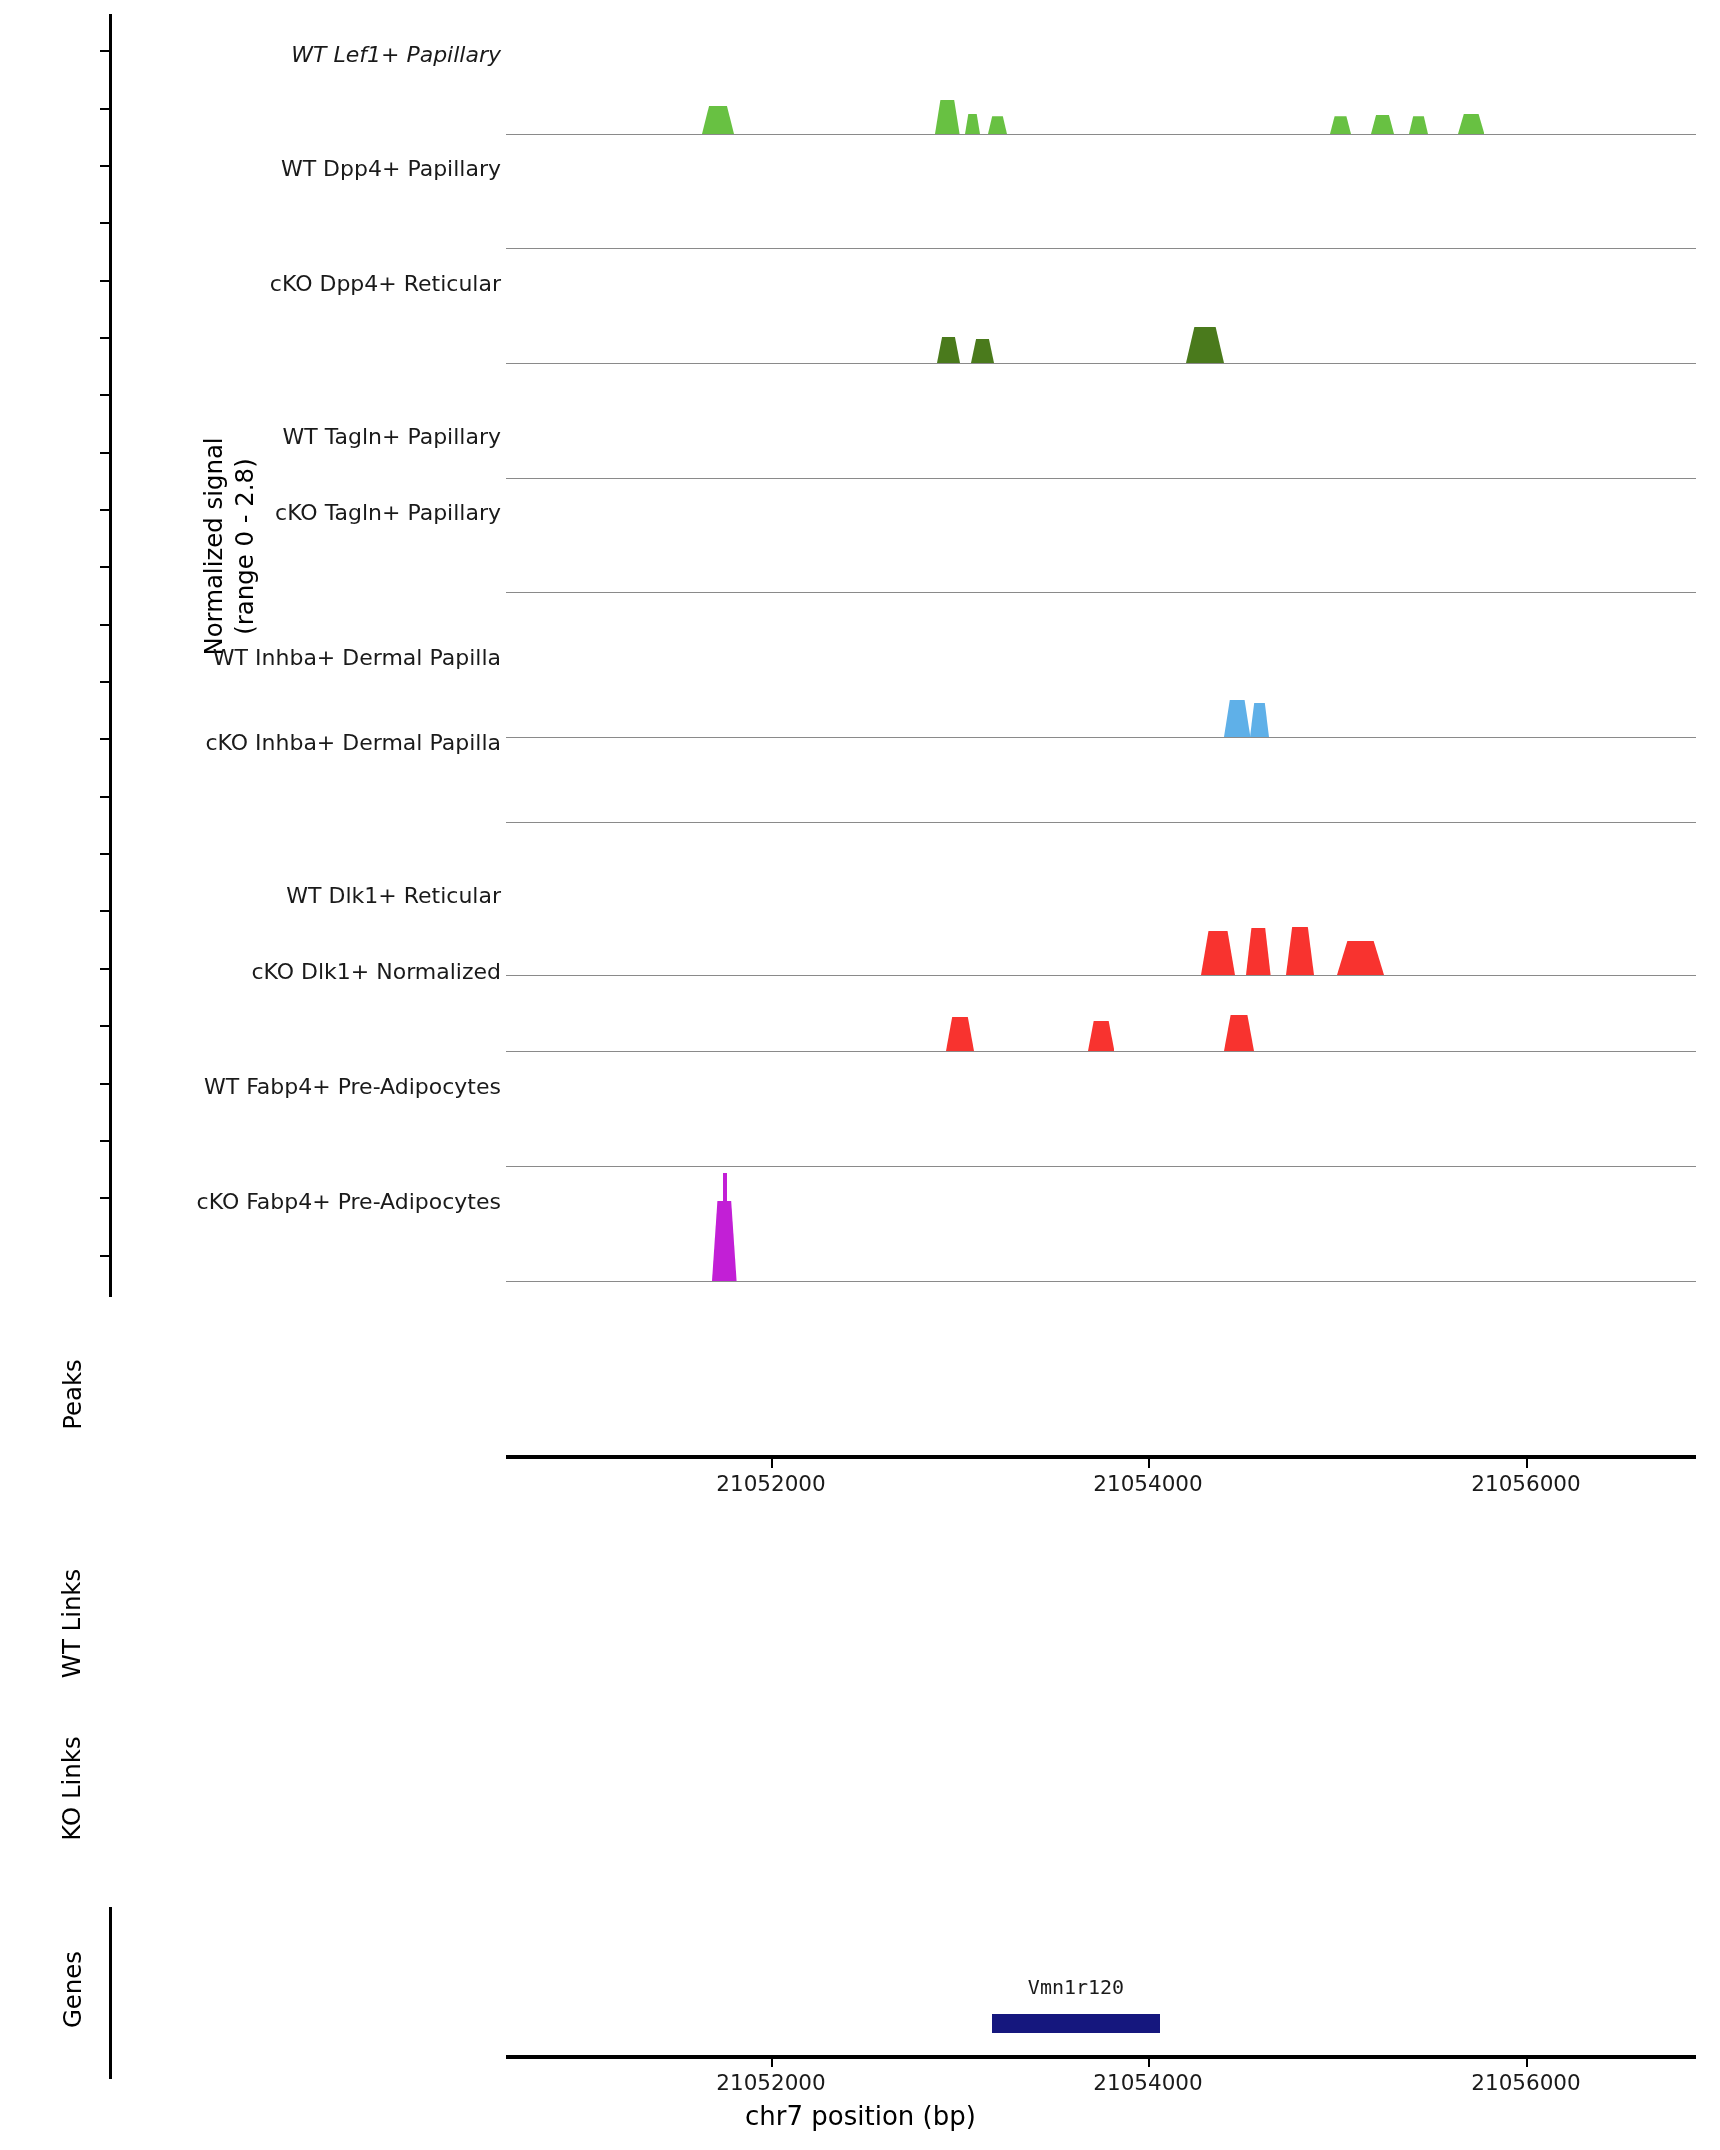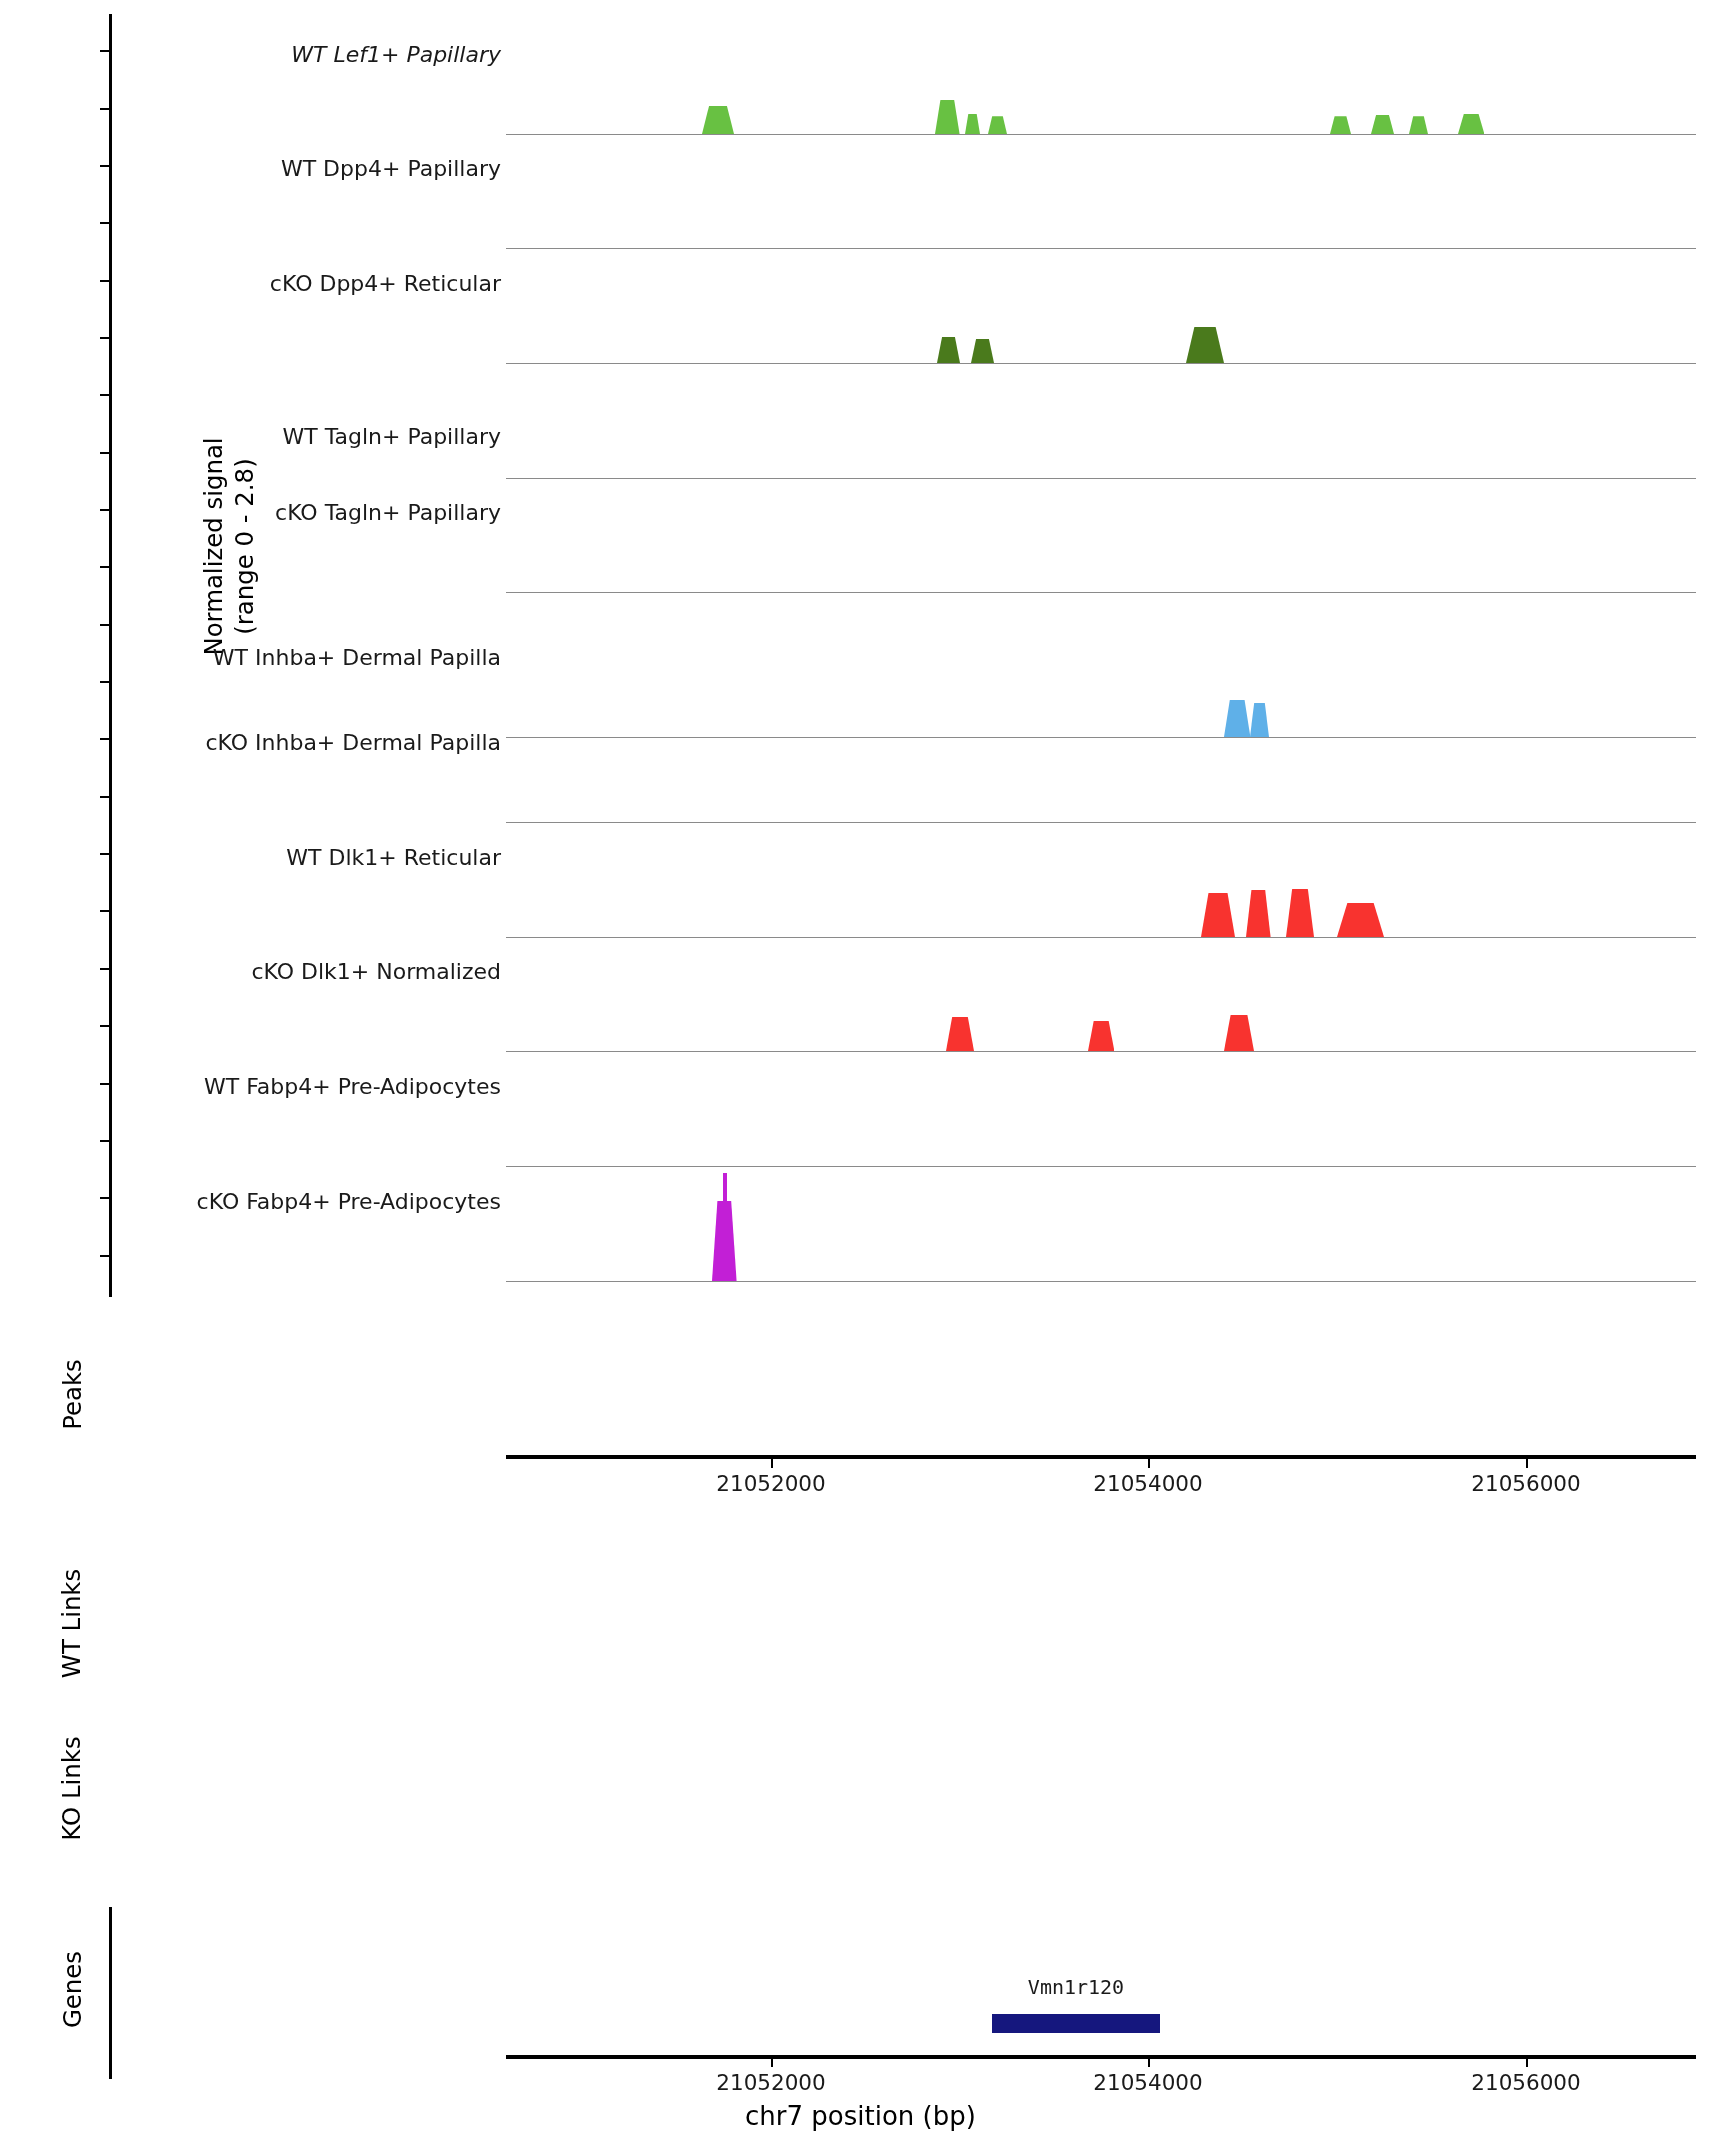--- a/index.html
+++ b/index.html
@@ -207,21 +207,21 @@
       <div class="track-plot" style="top: 0px; height: 105px;">
         <div class="peak" style="left: 718px; width: 26.4px; height: 37px; background: rgb(95, 176, 232); clip-path: polygon(0% 100%, 22% 0%, 78% 0%, 100% 100%);"></div>
         <div class="peak" style="left: 744px; width: 19px; height: 34px; background: rgb(95, 176, 232); clip-path: polygon(0% 100%, 22% 0%, 78% 0%, 100% 100%);"></div>
       </div>
     </div>
     <div class="track-row" style="top: 717px;">
       <div class="track-label" style="top: 13px;">cKO Inhba+ Dermal Papilla</div>
       <div class="track-baseline" style="top: 105px;"></div>
       <div class="track-plot" style="top: 0px; height: 105px;"></div>
     </div>
-    <div class="track-row" style="top: 832px;">
+    <div class="track-row" style="top: 870px;">
       <div class="track-label" style="top: 13px;">WT Dlk1+ Reticular</div>
       <div class="track-baseline" style="top: 105px;"></div>
       <div class="track-plot" style="top: 0px; height: 105px;">
         <div class="peak" style="left: 695px; width: 34px; height: 44px; background: rgb(248, 51, 47); clip-path: polygon(0% 100%, 22% 0%, 78% 0%, 100% 100%);"></div>
         <div class="peak" style="left: 740px; width: 24.6px; height: 47px; background: rgb(248, 51, 47); clip-path: polygon(0% 100%, 22% 0%, 78% 0%, 100% 100%);"></div>
         <div class="peak" style="left: 780px; width: 28px; height: 48px; background: rgb(248, 51, 47); clip-path: polygon(0% 100%, 22% 0%, 78% 0%, 100% 100%);"></div>
         <div class="peak" style="left: 831px; width: 47px; height: 34px; background: rgb(248, 51, 47); clip-path: polygon(0% 100%, 22% 0%, 78% 0%, 100% 100%);"></div>
       </div>
     </div>
     <div class="track-row" style="top: 946px;">

